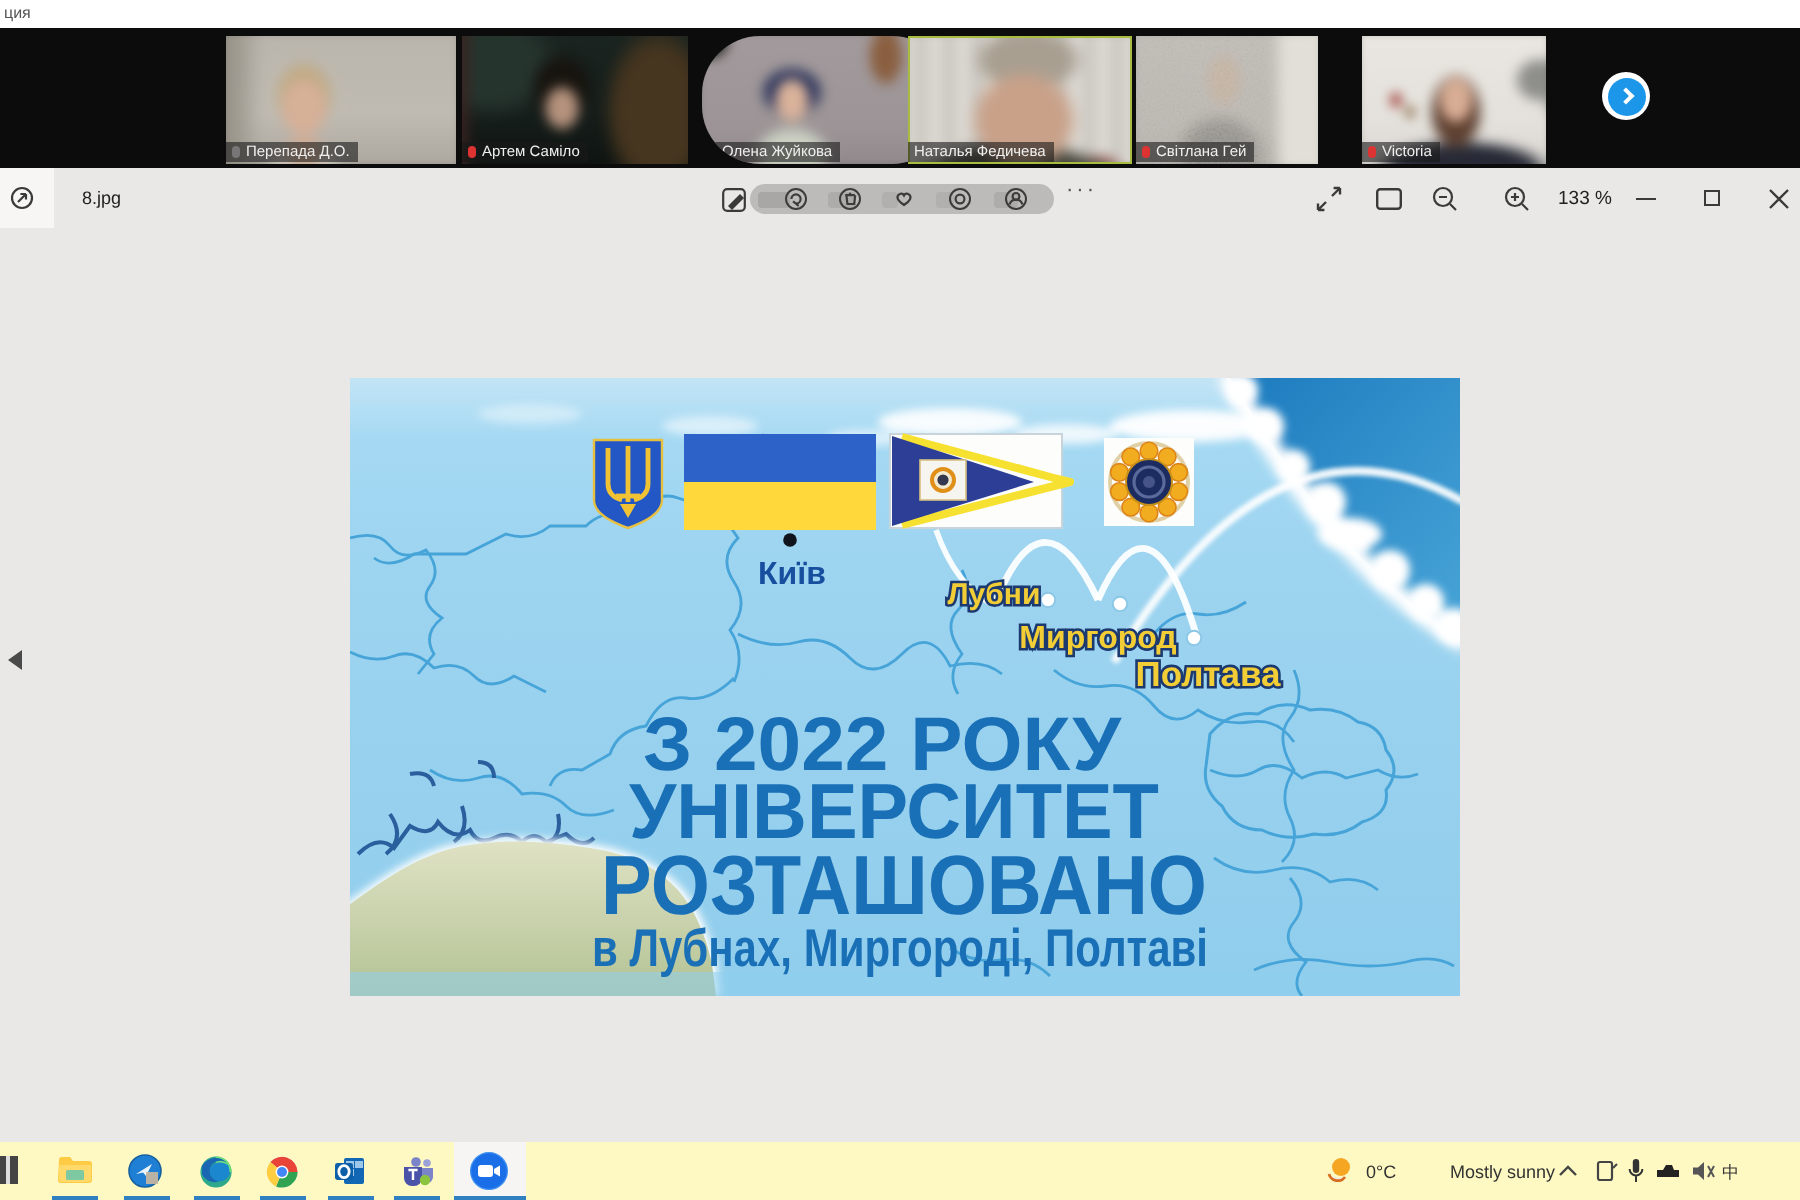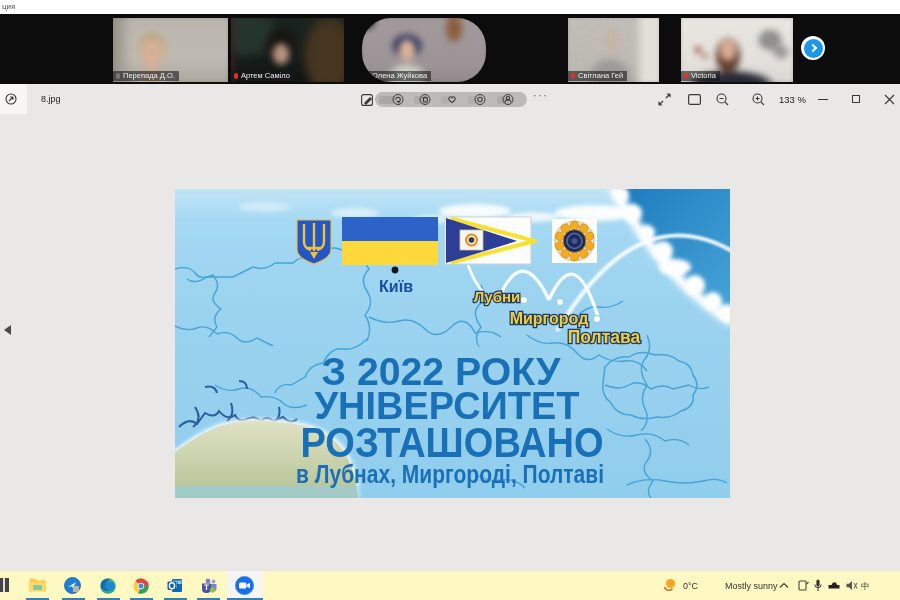--- a/index.html
+++ b/index.html
@@ -31,49 +31,61 @@
     <div class="tin" style="background:
       radial-gradient(12px 15px at 54px 40px, #b5927d 58%, rgba(181,146,125,0) 80%),
       linear-gradient(90deg, #3c2220 0 3px, rgba(60,34,32,0) 10px),
       radial-gradient(21px 23px at 54px 30px, #17140f 55%, rgba(23,20,15,0) 80%),
       radial-gradient(36px 56px at 102px 42px, #46351f 55%, rgba(70,53,31,0) 80%),
       radial-gradient(46px 36px at 18px 18px, #26342e 50%, rgba(38,52,46,0) 80%),
       linear-gradient(180deg,#1a2420 0%,#151d1a 60%,#0d120f 100%)"></div>
     <div class="lbl"><span class="mic" style="background:#d33;"></span>Артем Саміло</div>
   </div>
 
-  <div class="abs thumb" style="left:362px;width:124px;border-radius:29px;">
+  <div class="abs thumb" style="left:351px;width:124px;border-radius:29px;">
     <div class="tin" style="background:
       radial-gradient(12px 15px at 49px 36px, #d9b29a 60%, rgba(217,178,154,0) 80%),
       radial-gradient(21px 17px at 49px 32px, #242e58 55%, rgba(36,46,88,0) 78%),
       radial-gradient(26px 20px at 49px 64px, #ccd2c4 55%, rgba(204,210,196,0) 80%),
       radial-gradient(12px 12px at 8px 6px, #1a1614 60%, rgba(26,22,20,0) 85%),
       radial-gradient(12px 20px at 96px 14px, #8a5f40 55%, rgba(138,95,64,0) 80%),
       linear-gradient(180deg,#a29a9c 0%,#9c9496 70%,#8e8688 100%)"></div>
     <div class="lbl"><span class="mic" style="background:#c9a42a;"></span>Олена Жуйкова</div>
   </div>
 
+  <div class="abs thumb" style="left:454px;width:112px;">
+    <div class="tin" style="background:
+      radial-gradient(32px 30px at 62px 46px, #c9a189 64%, rgba(201,161,137,0) 88%),
+      radial-gradient(34px 20px at 64px 16px, #a89f91 60%, rgba(168,159,145,0) 84%),
+      radial-gradient(58px 20px at 58px 74px, #45443a 65%, rgba(69,68,58,0) 88%),
+      radial-gradient(20px 14px at 62px 64px, #bd9880 60%, rgba(189,152,128,0) 85%),
+      radial-gradient(16px 10px at 100px 70px, #9a6860 45%, rgba(154,104,96,0) 75%),
+      repeating-linear-gradient(90deg,#dcd9d3 0 7px,#ccc9c3 7px 14px),
+      linear-gradient(180deg,#d6d3cd,#cfccc6)"></div>
+    <div style="position:absolute;left:0;top:0;right:0;bottom:0;border:1.5px solid #a8bc40;"></div>
+    <div class="lbl">Наталья Федичева</div>
+  </div>
 
   <div class="abs thumb" style="left:568px;width:91px;">
     <div class="tin" style="background:
       radial-gradient(12px 18px at 48px 26px, #bda690 55%, rgba(189,166,144,0) 80%),
       radial-gradient(28px 24px at 46px 62px, #807d75 55%, rgba(128,125,117,0) 82%),
       linear-gradient(90deg, rgba(0,0,0,0) 0 72px, #e6e2d8 78px 111px),
       linear-gradient(180deg,#b6b1a9 0%,#b0aba3 70%,#a29d95 100%)"></div>
     <svg class="abs" width="111" height="64" style="left:0;top:0;opacity:.35;">
       <filter id="nz">
           <feTurbulence type="fractalNoise" baseFrequency="0.9" numOctaves="2"></feTurbulence>
       <feColorMatrix type="matrix" values="0 0 0 0 0.7 0 0 0 0 0.7 0 0 0 0 0.7 0.6 0.6 0.6 0 0"></feColorMatrix>
         </filter>
       <rect width="111" height="64" filter="url(#nz)"></rect>
     </svg>
     <div class="lbl"><span class="mic" style="background:#d33;"></span>Світлана Гей</div>
   </div>
 
-  <div class="abs thumb" style="left:681px;width:112px;">
+  <div class="abs thumb" style="left:681px;width:92px;">
     <div class="tin" style="background:
       radial-gradient(11px 15px at 51px 36px, #d9ad95 65%, rgba(217,173,149,0) 82%),
       radial-gradient(18px 26px at 51px 42px, #5c3e2e 55%, rgba(92,62,46,0) 78%),
       radial-gradient(50px 16px at 54px 70px, #272a36 68%, rgba(39,42,54,0) 90%),
       radial-gradient(4px 5px at 21px 36px, #a04038 60%, rgba(160,64,56,0) 85%),
       radial-gradient(3px 4px at 28px 42px, #7a5a30 60%, rgba(122,90,48,0) 85%),
       radial-gradient(17px 15px at 93px 26px, #8e8e8a 55%, rgba(142,142,138,0) 80%),
       radial-gradient(12px 10px at 104px 38px, #9a9a96 50%, rgba(154,154,150,0) 80%),
       linear-gradient(180deg,#eae7e2 0%,#e4e1dc 65%,#d8d5d0 100%)"></div>
     <div class="lbl"><span class="mic" style="background:#d33;"></span>Victoria</div>

